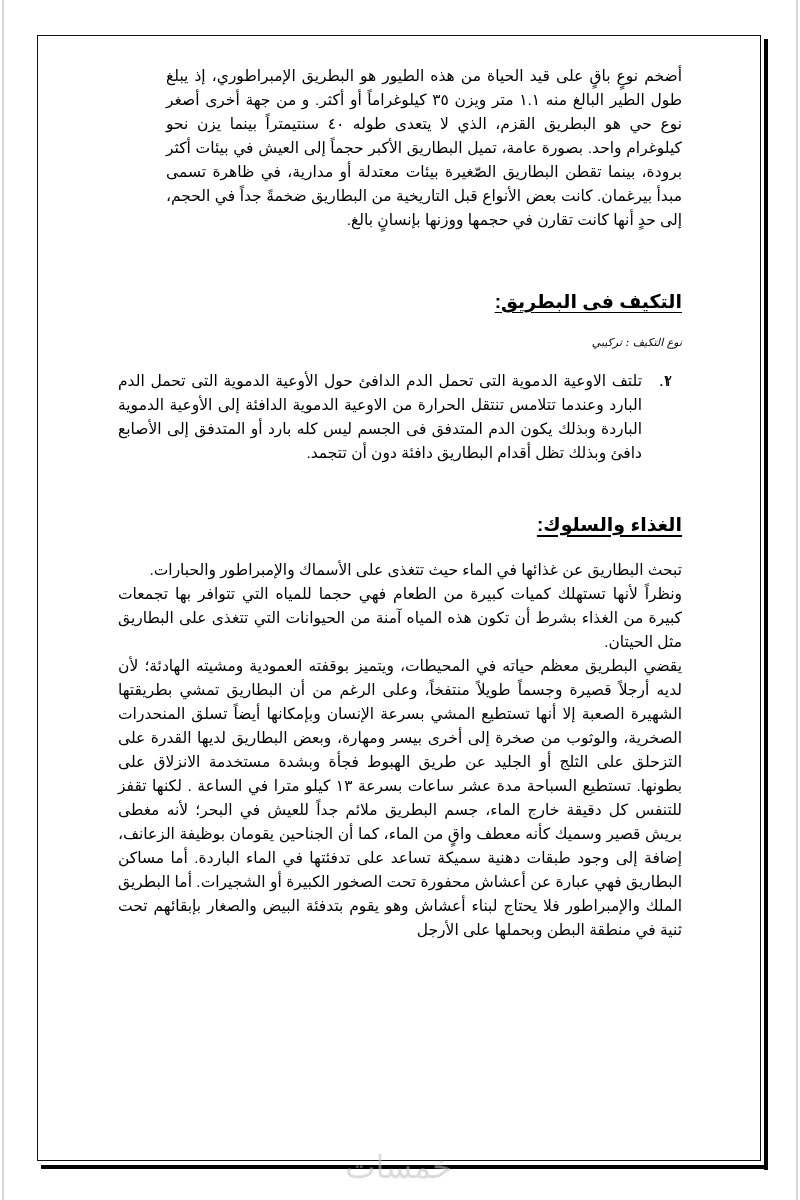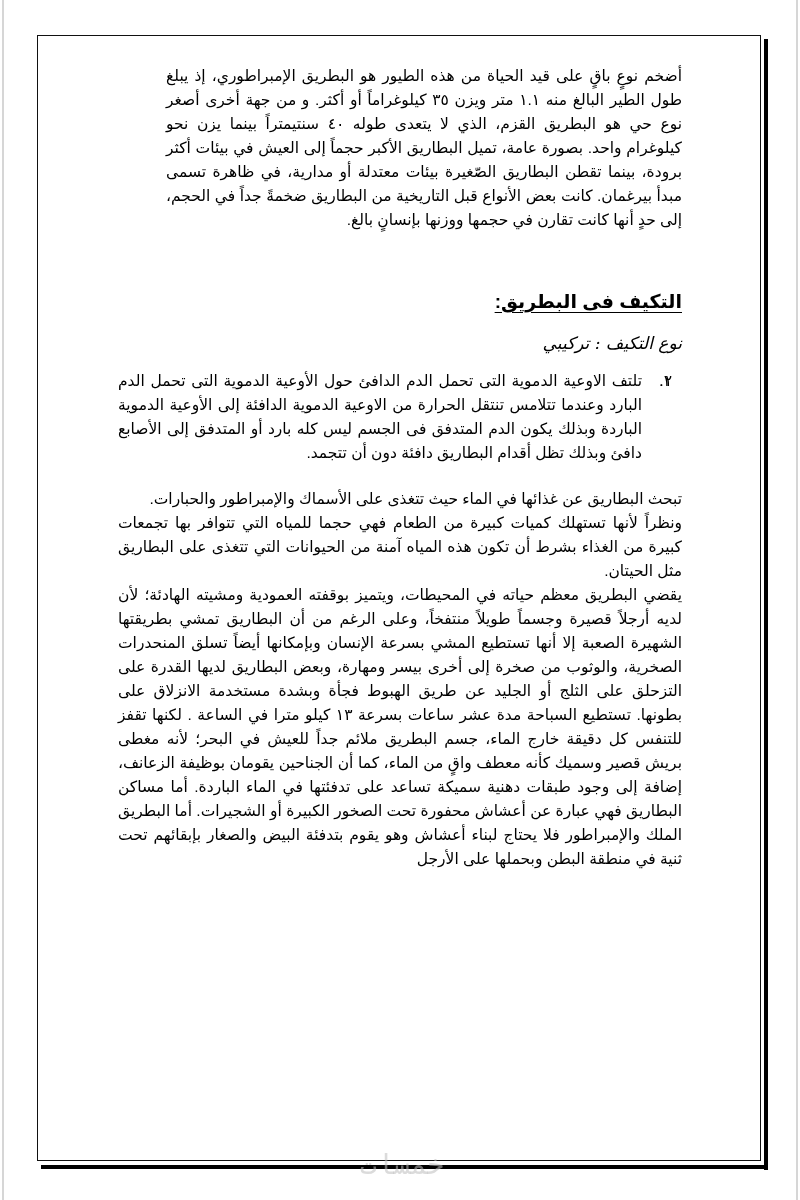--- a/index.html
+++ b/index.html
@@ -45,23 +45,23 @@
       width: 727px;
       height: 4px;
       background: #000;
     }
     .watermark {
       position: absolute;
       left: 352px;
       top: 1148px;
       width: 100px;
       text-align: center;
-      font-size: 28px;
+      font-size: 32px;
       color: rgba(190,190,190,0.55);
-      font-family: Liberation Mono, monospace;
+      font-family: Liberation Serif, serif;
       direction: rtl;
       letter-spacing: 1px;
     }
     .content {
       position: absolute;
       left: 118px;
       top: 64px;
       width: 564px;
       direction: rtl;
       text-align: right;
@@ -85,21 +85,21 @@
       text-underline-offset: 4px;
       text-decoration-thickness: 2px;
     }
     .h-adapt {
       margin-top: 58px;
       text-decoration: underline;
     }
     .adapt-type {
       margin-top: 18px;
       font-style: italic;
-      font-size: 17px;
+      font-size: 11px;
       line-height: 24px;
       font-family: "DejaVu Serif", serif;
     }
     .adapt-list {
       margin: 14px 0 0 0;
       padding: 0 40px 0 0;
       list-style: none;
     }
     .adapt-list li {
       position: relative;
@@ -141,20 +141,21 @@
   <ol class="adapt-list">
     <li>
       <span class="num">١.</span>
     </li>
     <li>
       <span class="num">٢.</span>
       <span>تلتف الاوعية الدموية التى تحمل الدم الدافئ حول الأوعية الدموية التى تحمل الدم البارد وعندما تتلامس تنتقل الحرارة من الاوعية الدموية الدافئة إلى الأوعية الدموية الباردة وبذلك يكون الدم المتدفق فى الجسم ليس كله بارد أو المتدفق إلى الأصابع دافئ وبذلك تظل أقدام البطاريق دافئة دون أن تتجمد.</span>
     </li>
   </ol>
 
+  <h2 class="section-heading h-food">الغذاء والسلوك:</h2>
 
   <div class="food-body">
     <p class="para">تبحث البطاريق عن غذائها في الماء حيث تتغذى على الأسماك والإمبراطور والحبارات.</p>
     <p class="para">ونظراً لأنها تستهلك كميات كبيرة من الطعام فهي حجما للمياه التي تتوافر بها تجمعات كبيرة من الغذاء بشرط أن تكون هذه المياه آمنة من الحيوانات التي تتغذى على البطاريق مثل الحيتان.</p>
     <p class="para">يقضي البطريق معظم حياته في المحيطات، ويتميز بوقفته العمودية ومشيته الهادئة؛ لأن لديه أرجلاً قصيرة وجسماً طويلاً منتفخاً، وعلى الرغم من أن البطاريق تمشي بطريقتها الشهيرة الصعبة إلا أنها تستطيع المشي بسرعة الإنسان وبإمكانها أيضاً تسلق المنحدرات الصخرية، والوثوب من صخرة إلى أخرى بيسر ومهارة، وبعض البطاريق لديها القدرة على التزحلق على الثلج أو الجليد عن طريق الهبوط فجأة وبشدة مستخدمة الانزلاق على بطونها. تستطيع السباحة مدة عشر ساعات بسرعة ١٣ كيلو مترا في الساعة . لكنها تقفز للتنفس كل دقيقة خارج الماء، جسم البطريق ملائم جداً للعيش في البحر؛ لأنه مغطى بريش قصير وسميك كأنه معطف واقٍ من الماء، كما أن الجناحين يقومان بوظيفة الزعانف، إضافة إلى وجود طبقات دهنية سميكة تساعد على تدفئتها في الماء الباردة. أما مساكن البطاريق فهي عبارة عن أعشاش محفورة تحت الصخور الكبيرة أو الشجيرات. أما البطريق الملك والإمبراطور فلا يحتاج لبناء أعشاش وهو يقوم بتدفئة البيض والصغار بإبقائهم تحت ثنية في منطقة البطن وبحملها على الأرجل</p>
   </div>
 </div>
 
 <div class="watermark">خمسات</div>
 

